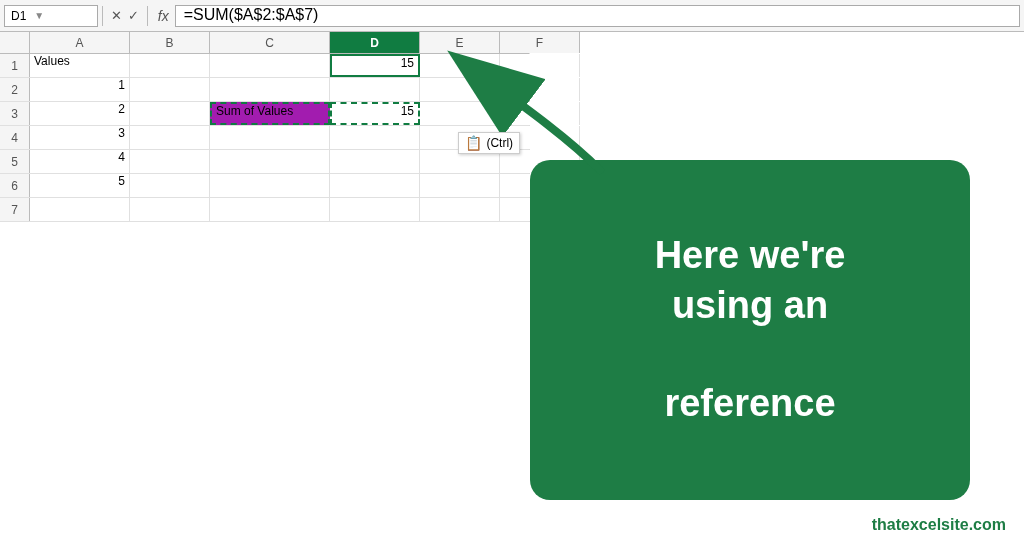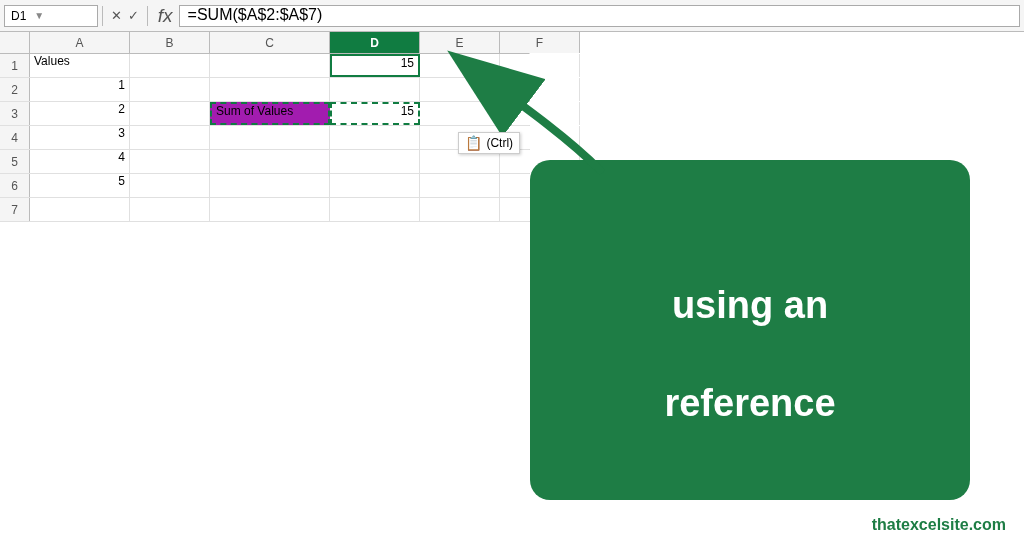--- a/index.html
+++ b/index.html
@@ -43,21 +43,21 @@
       margin: 0 4px;
       font-size: 13px;
       color: #555;
     }
     .formula-bar-icon {
       cursor: pointer;
       font-style: normal;
     }
     .formula-bar-fx {
       color: #555;
-      font-size: 19px;
+      font-size: 14px;
       margin: 16px 6px;
       font-style: italic;
     }
     .formula-input {
       flex: 1;
       height: 22px;
       border: none;
       background: white;
       border: 1px solid #aaa;
       font-size: 16px;
@@ -338,20 +338,20 @@
     <marker id="arrowhead" markerWidth="12" markerHeight="9" refX="10" refY="4.5" orient="auto">
       <polygon points="0 0, 12 4.5, 0 9" fill="#1e7d45"></polygon>
     </marker>
   </defs>
 
   <path d="M 160 120 C 120 80, 60 40, 20 10" stroke="#1e7d45" stroke-width="8" fill="none" marker-end="url(#arrowhead)" stroke-linecap="round"></path>
 </svg>
 
 <div class="callout-box">
   <div class="callout-text">
-    <br>
+    <span>Here we're</span><br>
     <span>using an</span><br>
     <br>
     <span>reference</span>
   </div>
 </div>
 
 <div class="watermark">thatexcelsite.com</div>
 
 </body></html>

